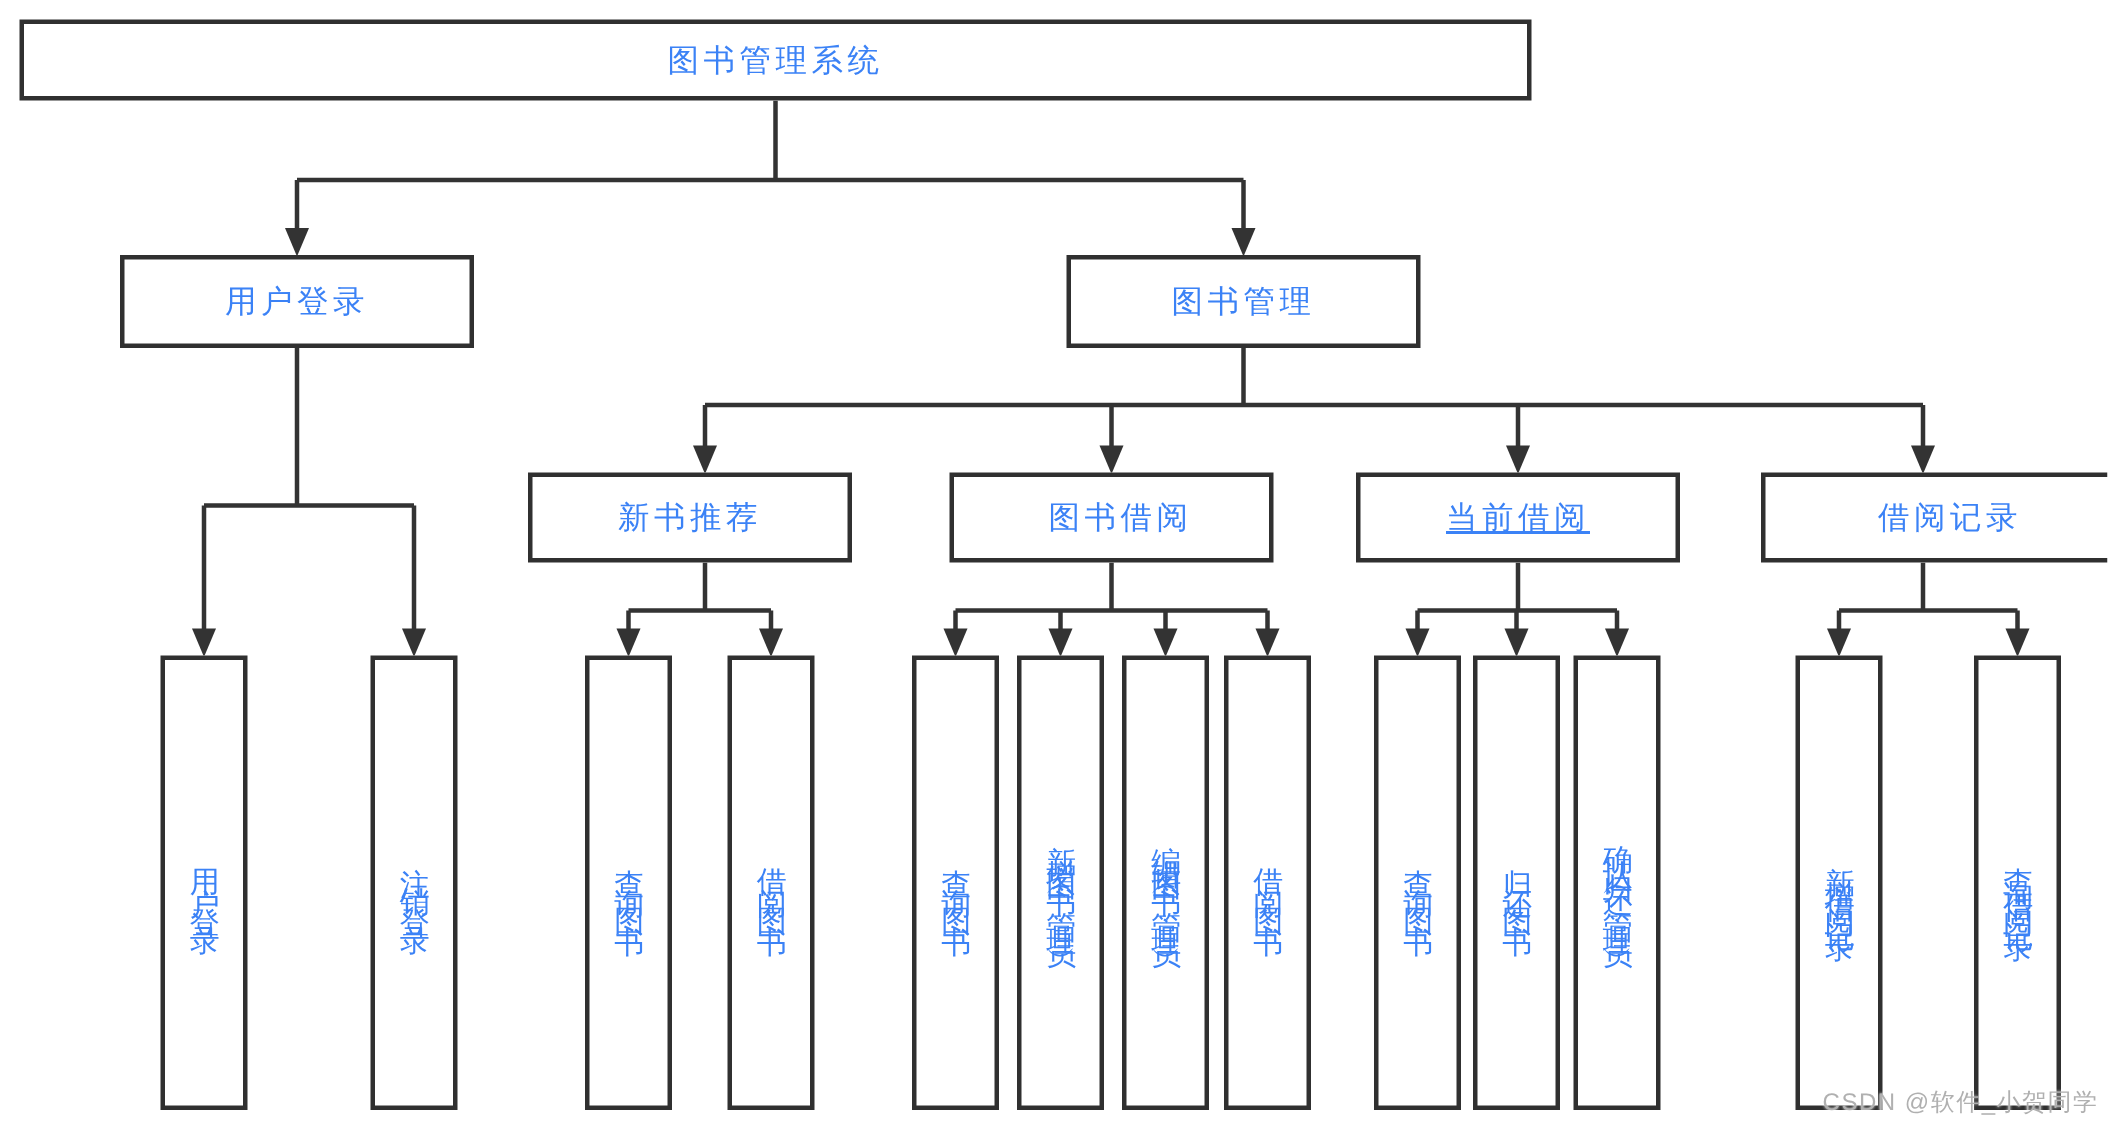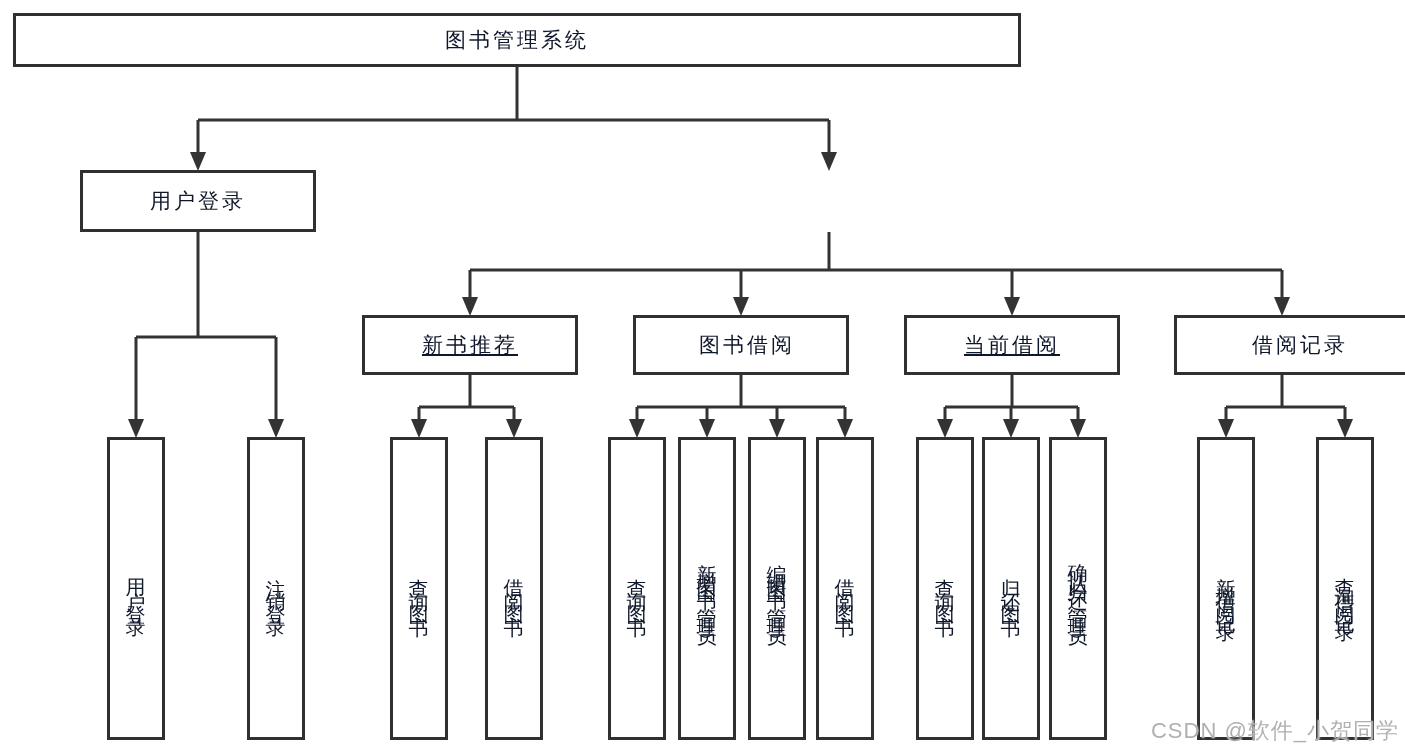--- a/index.html
+++ b/index.html
@@ -4,32 +4,32 @@
 <style>
   html,body { margin:0; padding:0; background:#ffffff; }
   .canvas {
     position:relative; width:1405px; height:747px; background:#ffffff;
     font-family:"Liberation Sans", sans-serif; overflow:hidden;
   }
   svg.connectors { position:absolute; left:0; top:0; width:1405px; height:747px; }
   .box {
     position:absolute; background:#ffffff; border:3px solid #303030;
     box-sizing:border-box; display:flex; align-items:center; justify-content:center;
-    color:#0f172a; z-index:2;
+    color:#3b82f6; z-index:2;
   }
   .h  { font-size:21px; letter-spacing:3px; white-space:nowrap; }
   .v  { font-size:20px; }
   .v .vtext {
     writing-mode:vertical-rl; text-orientation:mixed;
     letter-spacing:13px; line-height:1.1; white-space:nowrap;
   }
   .v.tight .vtext { letter-spacing:9px; }
   .watermark {
     position:absolute; right:6px; bottom:1px; z-index:5;
-    font-size:22px; letter-spacing:1px; color:#b0b0b0; white-space:nowrap;
+    font-size:16px; letter-spacing:1px; color:#b0b0b0; white-space:nowrap;
     text-shadow:0 0 2px #ffffff;
   }
 </style>
 </head>
 <body>
 
 <div class="canvas">
 
   <svg class="connectors" viewBox="0 0 1405 747" xmlns="http://www.w3.org/2000/svg">
     <g stroke="#333333" stroke-width="3" fill="none">
@@ -78,22 +78,25 @@
     </g>
   </svg>
 
   <div class="box h" style="left:13px; top:13px; width:1008px; height:54px;">
     <span>图书管理系统</span>
   </div>
 
   <div class="box h" style="left:80px; top:170px; width:236px; height:62px;">
     <span>用户登录</span>
   </div>
+  <div class="box h" style="left:711px; top:170px; width:236px; height:62px;">
+    <span>图书管理</span>
+  </div>
 
-  <div class="box h" style="left:362px; top:315px; width:216px; height:60px;text-decoration:underline;">
+  <div class="box h" style="left:352px; top:315px; width:216px; height:60px;">
     <span>新书推荐</span>
   </div>
   <div class="box h" style="left:633px; top:315px; width:216px; height:60px;padding-left:12px;">
     <span>图书借阅</span>
   </div>
   <div class="box h" style="left:904px; top:315px; width:216px; height:60px;text-decoration:underline;">
     <span>当前借阅</span>
   </div>
   <div class="box h" style="left:1174px; top:315px; width:252px; height:60px;">
     <span>借阅记录</span>

